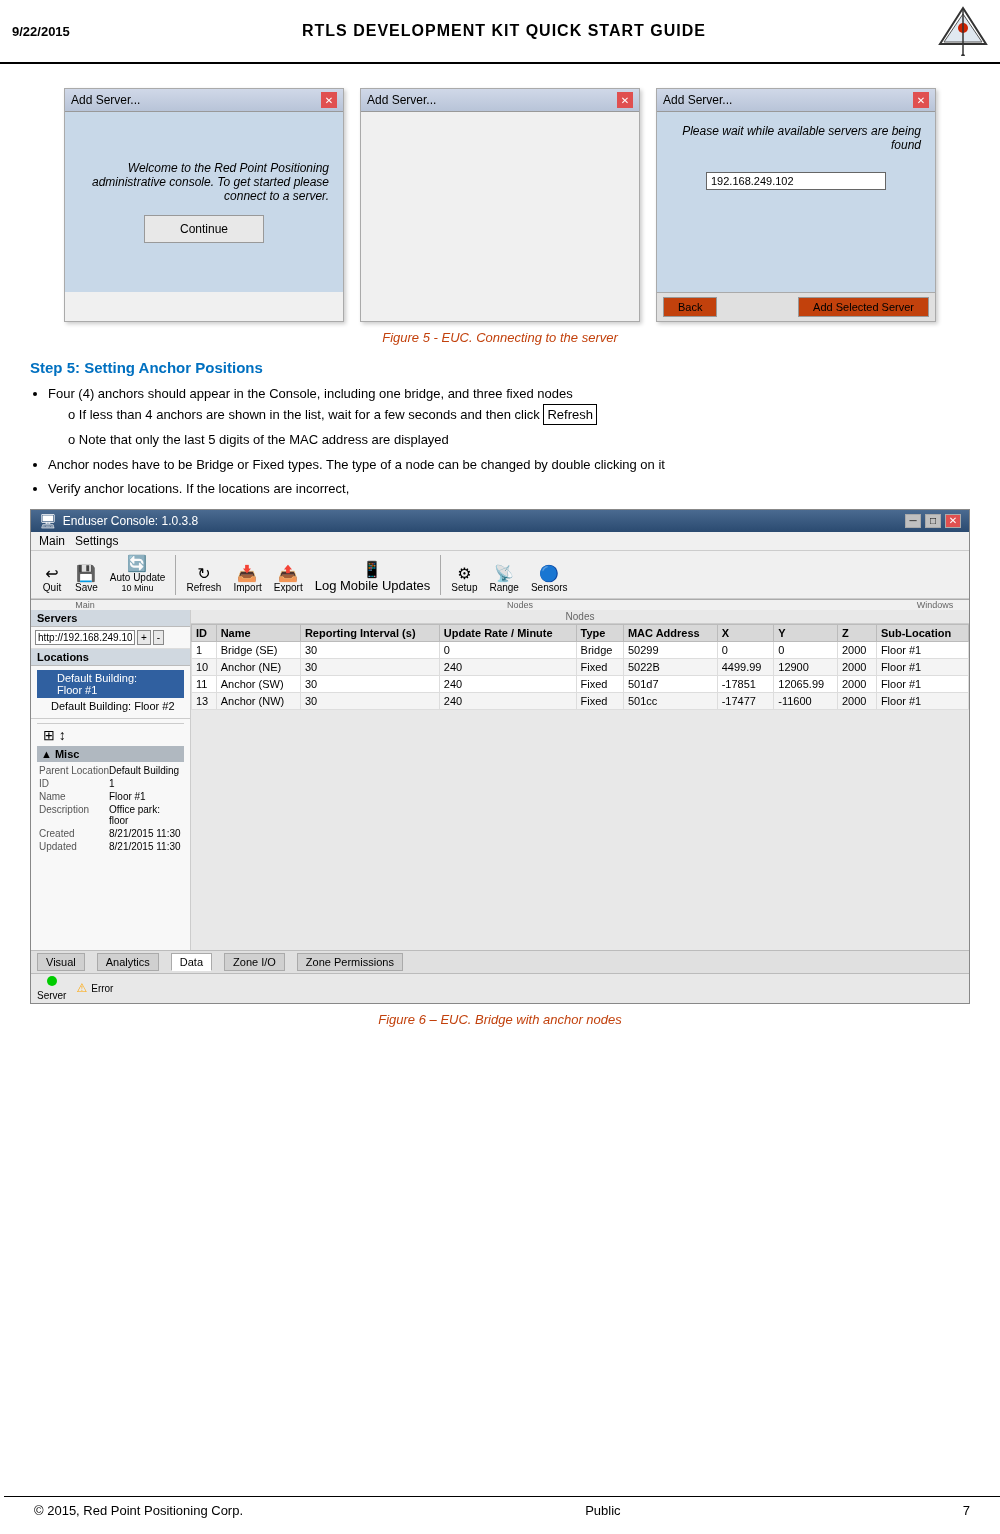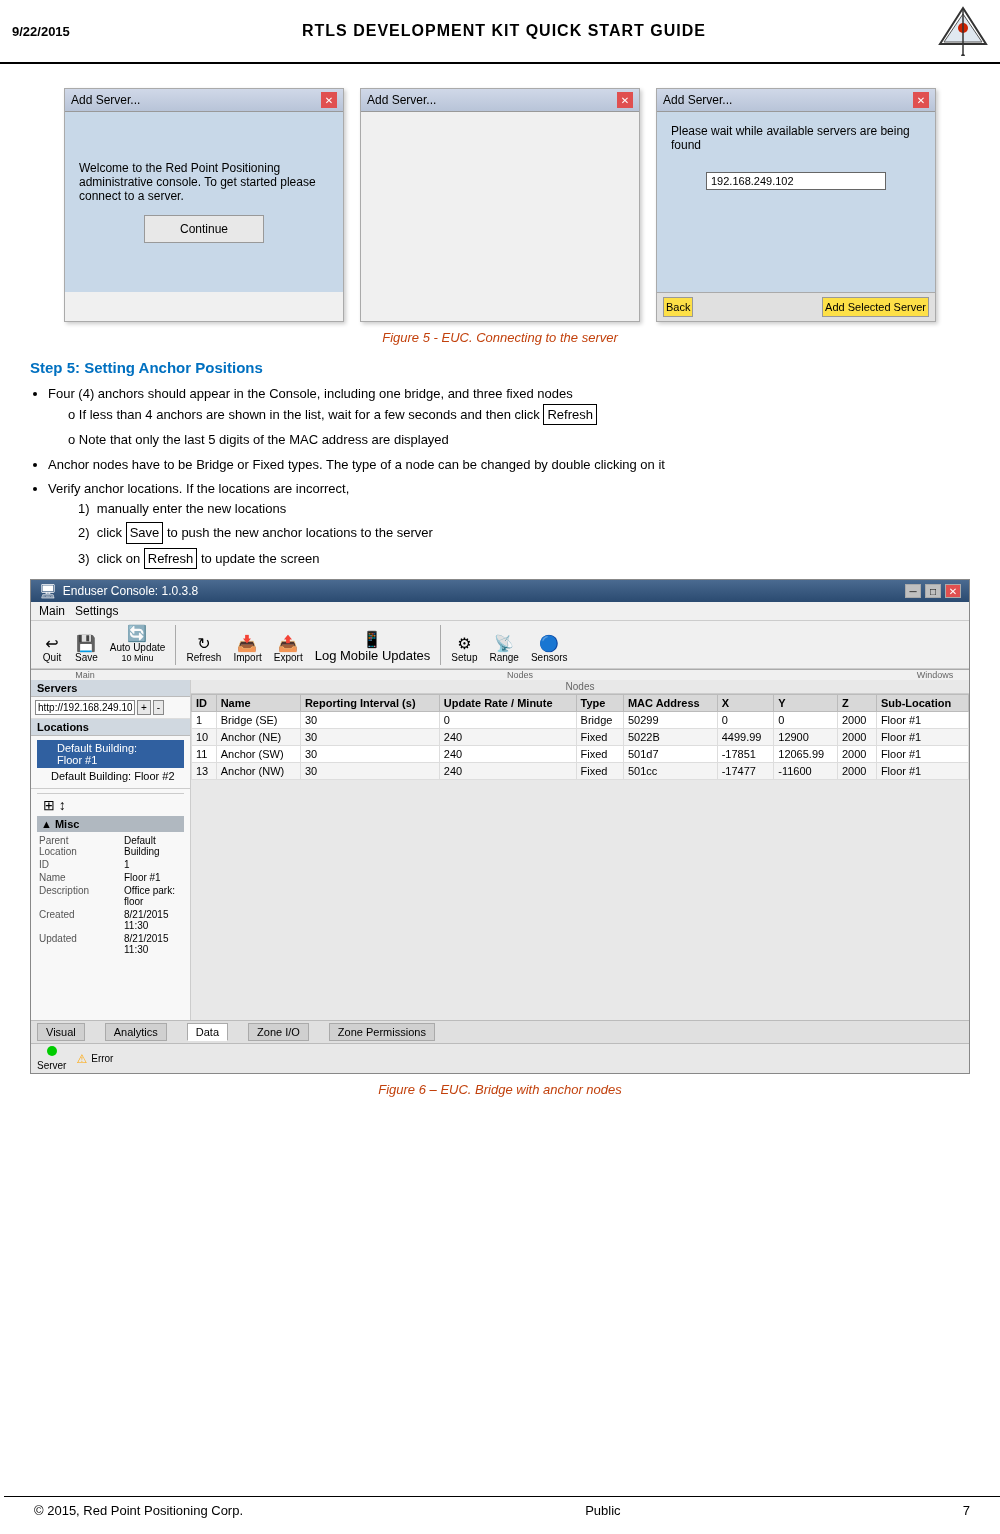--- a/index.html
+++ b/index.html
@@ -79,44 +79,45 @@
       min-height: 180px;
       display: flex;
       flex-direction: column;
       align-items: center;
       justify-content: center;
       padding: 14px;
       gap: 12px;
     }
     .dialog-text {
       font-size: 12px;
-      text-align: left;
+      text-align: right;
       color: #000;
+      font-style: italic;
     }
     .dialog-btn {
       background: #e8e8e8;
       border: 1px solid #999;
       padding: 6px 30px;
       font-size: 12px;
       cursor: pointer;
       min-width: 120px;
       text-align: center;
     }
     .dialog-footer {
       display: flex;
       justify-content: space-between;
       align-items: center;
       background: #e0e0e0;
       padding: 4px 6px;
       border-top: 1px solid #aaa;
     }
     .dialog-footer .footer-btn {
-      background: #fde047;
+      background: #c2410c;
       border: 1px solid #999;
-      padding: 3px 2px;
+      padding: 3px 14px;
       font-size: 11px;
       cursor: pointer;
     }
     .ip-input {
       background: #fff;
       border: 1px solid #666;
       padding: 2px 4px;
       font-size: 11px;
       width: 180px;
     }
@@ -308,21 +309,21 @@
     }
     .prop-header {
       background: #b0b8c0;
       padding: 2px 4px;
       font-size: 11px;
       font-weight: bold;
       margin-bottom: 2px;
     }
     .prop-row {
       display: flex;
-      gap: 15px;
+      gap: 0;
       padding: 1px 2px;
       font-size: 10px;
     }
     .prop-label { color: #555; min-width: 70px; }
     .prop-value { color: #000; }
 
     
     .console-main {
       flex: 1;
       display: flex;
@@ -352,21 +353,21 @@
       border: 1px solid #ddd;
       padding: 2px 4px;
       background: #fff;
       font-size: 11px;
     }
     .nodes-table tr:nth-child(even) td { background: #f4f4f4; }
 
     
     .console-tabs {
       display: flex;
-      gap: 20px;
+      gap: 12px;
       padding: 2px 6px;
       background: #e0e0e0;
       border-top: 1px solid #bbb;
     }
     .console-tab {
       padding: 2px 8px;
       font-size: 11px;
       border: 1px solid #aaa;
       background: #d0d0d0;
       cursor: pointer;
@@ -503,25 +504,20 @@
         <li>
           <span>Note that only the last 5 digits of the MAC address are displayed</span>
         </li>
       </ul>
     </li>
     <li>
       <span>Anchor nodes have to be Bridge or Fixed types. The type of a node can be changed by double clicking on it</span>
     </li>
     <li>
       <span>Verify anchor locations. If the locations are incorrect,</span>
-      <ol class="num-list">
-        <li>1) &nbsp;<span>manually enter the new locations</span></li>
-        <li>2) &nbsp;click <span class="inline-box">Save</span> <span>to push the new anchor locations to the server</span></li>
-        <li>3) &nbsp;click on <span class="inline-box">Refresh</span> <span>to update the screen</span></li>
-      </ol>
     </li>
   </ul>
 
   <div class="console-screenshot">
 
     <div class="console-titlebar">
       <div style="display:flex; align-items:center; gap:6px;">
         <span style="font-size:14px;">🖥</span>
         <span>Enduser Console: 1.0.3.8</span>
       </div>

